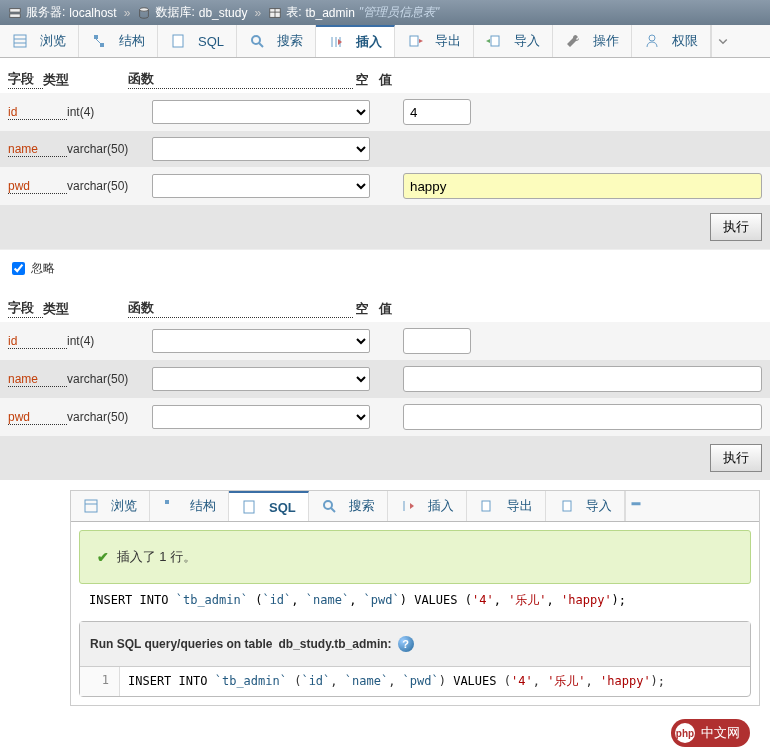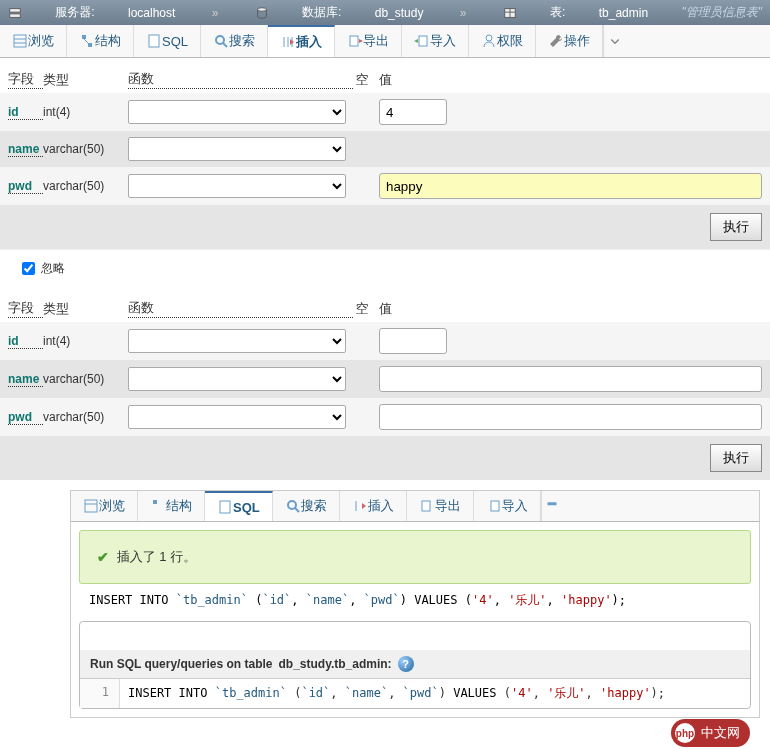--- a/index.html
+++ b/index.html
@@ -11,68 +11,67 @@
       background: #fff;
     }
     .breadcrumb {
       background: linear-gradient(to bottom, #8a9aaa, #6b7d8e);
       padding: 4px 8px;
       display: flex;
       align-items: center;
       gap: 4px;
       color: #fff;
       font-size: 12px;
-      justify-content: space-between;
     }
     .breadcrumb .sep { color: #ccc; margin: 0 3px; }
     .breadcrumb .comment { font-style: italic; color: #c8d8e8; }
     .bc-icon { width: 14px; height: 14px; display: inline-block; vertical-align: middle; }
     .tabs {
       display: flex;
       border-bottom: 1px solid #bbb;
       background: #f8f8f8;
     }
     .tab {
       display: flex;
       align-items: center;
-      gap: 0;
+      gap: 12px;
       padding: 6px 12px;
       border-right: 1px solid #ddd;
       cursor: pointer;
       color: #235a81;
       font-size: 13px;
     }
     .tab.active {
       background: #fff;
       border-top: 2px solid #3a6ea5;
       color: #235a81;
       font-weight: bold;
     }
     .tab .ticon { width: 16px; height: 16px; }
     .table-header {
       display: flex;
-      font-weight: normal;
+      font-weight: bold;
       padding: 4px 8px;
       margin-top: 8px;
       font-size: 13px;
       align-items: center;
     }
     .table-header .col-field { width: 35px; }
     .table-header .col-type { width: 85px; }
     .table-header .col-func { width: 225px; }
     .table-header .col-null { width: 18px; text-align: center; }
     .table-header .col-value { flex: 1; padding-left: 8px; }
     .row {
       display: flex;
       align-items: center;
       padding: 6px 8px;
       background: #e5e5e5;
     }
     .row.alt { background: #f5f5f5; }
-    .row .col-field { width: 35px; border-bottom: 1px dotted #333; color: #0f766e; font-weight: bold; }
+    .row .col-field { width: 59px; border-bottom: 1px dotted #333; color: #c2410c; }
     .row .col-type { width: 85px; font-size: 12px; }
     .row .col-func { width: 225px; }
     .row .col-null { width: 18px; text-align: center; }
     .row .col-value { flex: 1; padding-left: 8px; }
     select { width: 218px; height: 24px; border: 1px solid #aaa; border-radius: 2px; background: #fff; }
     input[type=text] {
       width: 100%;
       height: 26px;
       padding: 2px 6px;
       border: 1px solid #aaa;
@@ -87,21 +86,21 @@
       background: #e5e5e5;
     }
     .btn {
       padding: 4px 12px;
       border: 1px solid #888;
       border-radius: 0;
       background: linear-gradient(to bottom, #fefefe, #ddd);
       cursor: pointer;
       font-size: 13px;
     }
-    .ignore-row { padding: 10px 22px; display: flex; align-items: center; gap: 6px; background: #fff; border-top: 1px solid #eee; }
+    .ignore-row { padding: 10px 12px; display: flex; align-items: center; gap: 6px; background: #fff; border-top: 1px solid #eee; }
     .panel2 {
       margin: 10px 0 0 70px;
       width: 690px;
       border: 1px solid #ccc;
     }
     .success {
       margin: 8px;
       padding: 17px;
       background: #e8f5ce;
       border: 1px solid #b8d88a;
@@ -121,28 +120,27 @@
     .kw-values { color: #000000; }
     .tk-str { color: #a00; }
     .tk-bt { color: #235a81; }
     .query-panel {
       margin: 8px;
       border: 1px solid #bbb;
       border-radius: 4px;
       padding: 0;
     }
     .query-title {
-      padding: 6px 10px;
+      padding: 14px 10px;
       background: #f0f0f0;
       border-bottom: 1px solid #ccc;
       display: flex;
       align-items: center;
       gap: 6px;
       font-size: 12px;
-      margin-top: 28px;
     }
     .query-body {
       display: flex;
       font-family: monospace;
       font-size: 12px;
     }
     .line-no { width: 40px; text-align: right; padding: 6px 10px 6px 0; color: #888; border-right: 1px solid #ddd; background: #fafafa; }
     .line-tx { padding: 6px 8px; }
     .watermark {
       position: fixed;
@@ -260,30 +258,30 @@
     </div>
   <div class="tab">
       <svg class="ticon" viewBox="0 0 16 16">
         <rect x="5" y="3" width="8" height="10" fill="#fff" stroke="#6a9ec8"></rect>
         <polygon points="4,6 0,8 4,10" fill="#6a6"></polygon>
       </svg>
       <span>导入</span>
     </div>
   <div class="tab">
       <svg class="ticon" viewBox="0 0 16 16">
+        <path d="M11 2a3 3 0 00-3 3l-6 6 3 3 6-6a3 3 0 003-3l-2 2-1-1 2-2z" fill="#888"></path>
+      </svg>
+      <span>操作</span>
+    </div>
+  <div class="tab">
+      <svg class="ticon" viewBox="0 0 16 16">
         <circle cx="8" cy="5" r="3" fill="none" stroke="#6a9ec8"></circle>
         <path d="M3 14c0-3 2-5 5-5s5 2 5 5" fill="none" stroke="#6a9ec8"></path>
       </svg>
       <span>权限</span>
-    </div>
-  <div class="tab">
-      <svg class="ticon" viewBox="0 0 16 16">
-        <path d="M11 2a3 3 0 00-3 3l-6 6 3 3 6-6a3 3 0 003-3l-2 2-1-1 2-2z" fill="#888"></path>
-      </svg>
-      <span>操作</span>
     </div>
   <div class="partial-tab">
       <svg width="12" height="12" viewBox="0 0 16 16">
         <path d="M3 6l5 5 5-5" fill="none" stroke="#888" stroke-width="2"></path>
       </svg>
     </div>
 </div>
 
 <div class="table-header">
   <div class="col-field underline-dot">字段</div>

